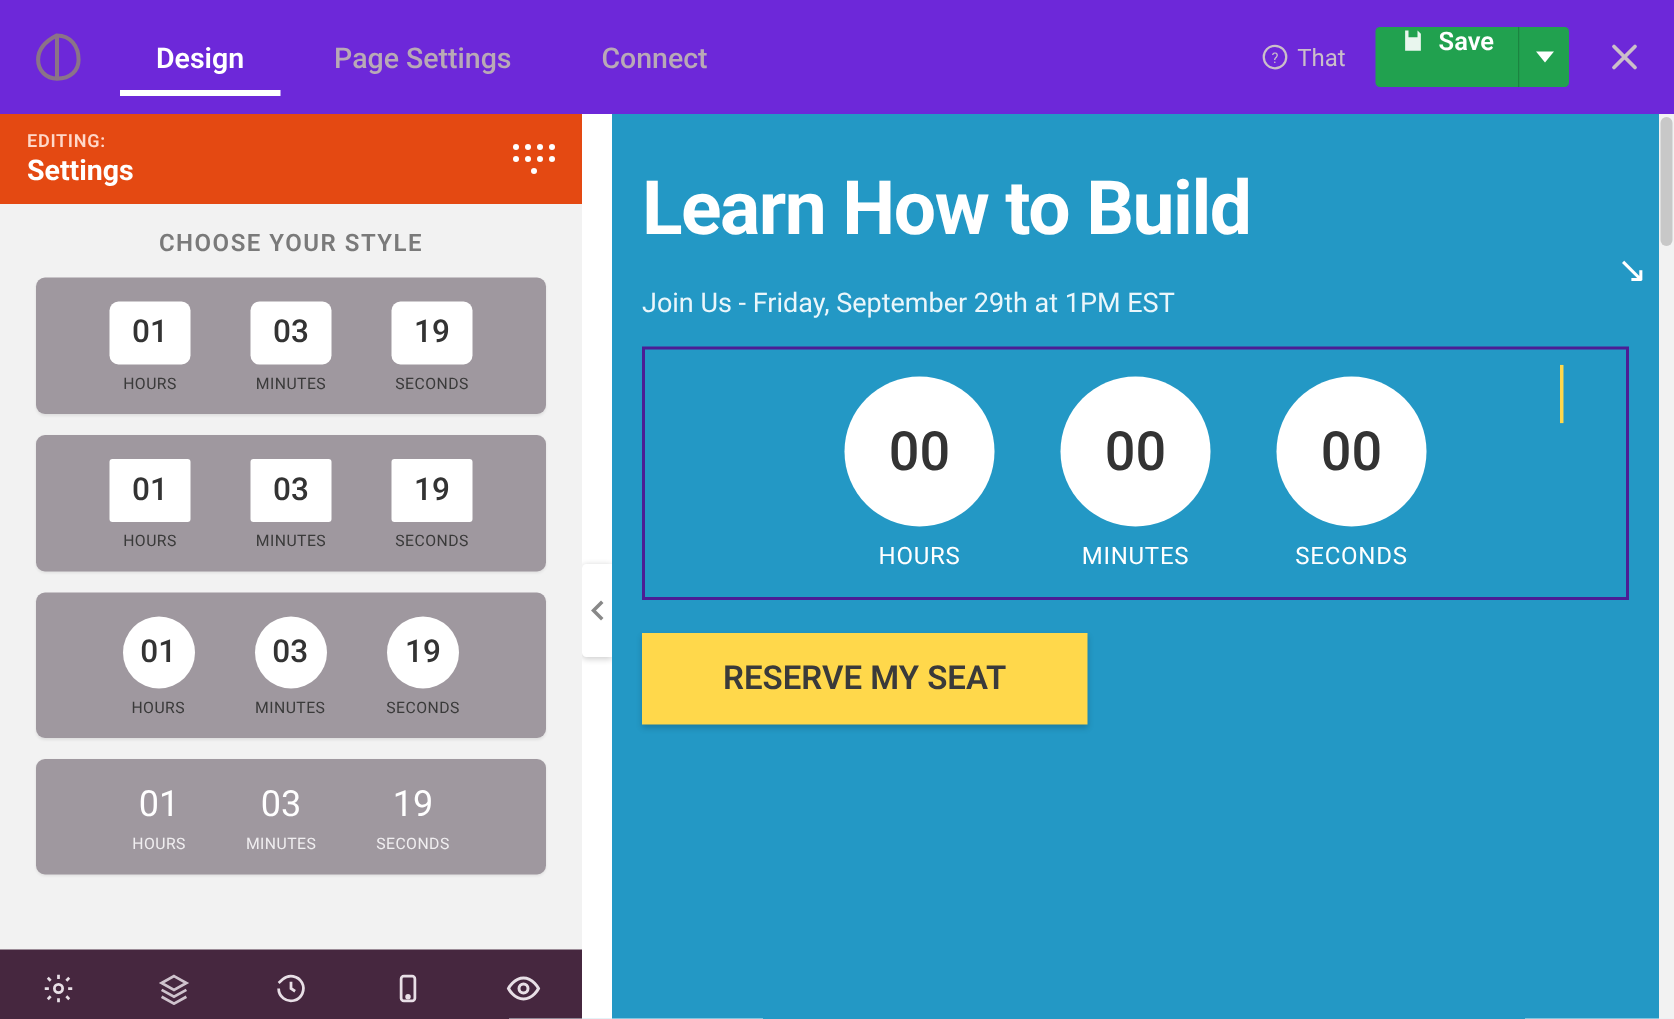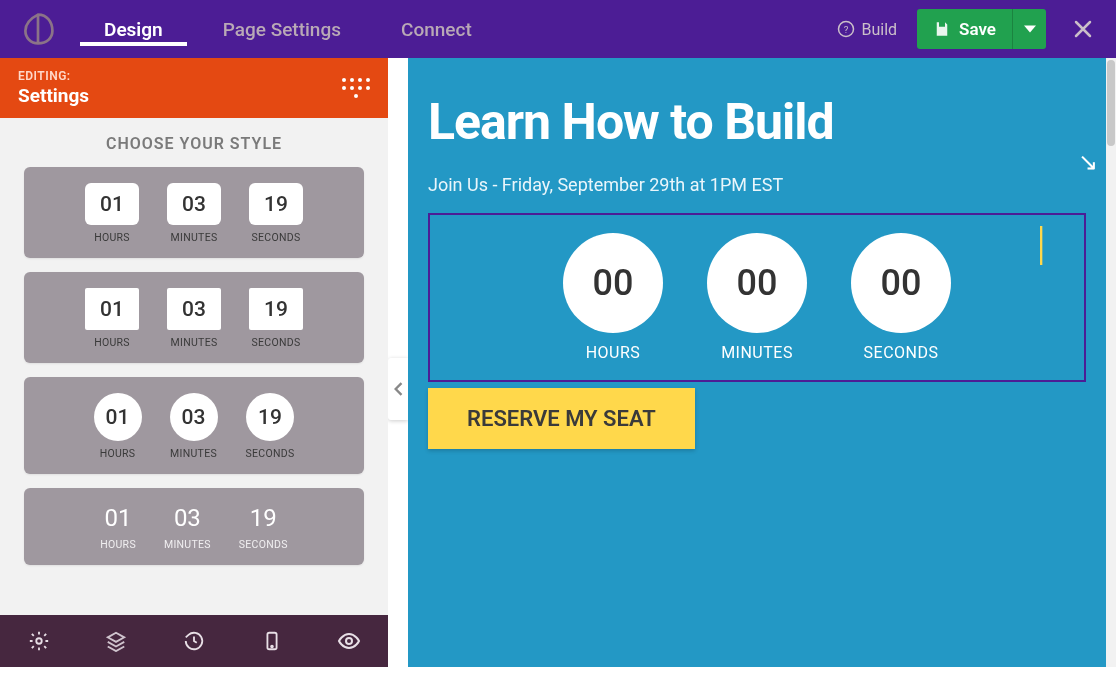--- a/index.html
+++ b/index.html
@@ -1,45 +1,45 @@
 <!DOCTYPE html>
 <html><head>
 <meta charset="utf-8">
 <style>
   * { box-sizing: border-box; margin: 0; padding: 0; font-family: -apple-system, BlinkMacSystemFont, "Segoe UI", Roboto, Helvetica, Arial, sans-serif; }
   html, body { width: 1116px; height: 679px; overflow: hidden; background:#fff; }
 
   
-  .topbar { height: 58px; background: #4c1d95; display: flex; align-items: center; padding: 13px 18px; }
+  .topbar { height: 76px; background: #6d28d9; display: flex; align-items: center; padding: 13px 18px; }
   .logo { width: 40px; height: 40px; margin-right: 40px; display:flex; align-items:center; justify-content:center; }
   .tabs { display: flex; height: 100%; align-items: center; gap: 48px; }
   .tab { color: #b9a9b6; font-size: 19px; font-weight: 500; height: 100%; display: flex; align-items: center; position: relative; cursor: pointer; padding: 0 6px; }
   .tab.active { color: #ffffff; font-weight: 600; }
   .tab.active::after { content:""; position:absolute; bottom:-1px; left:-18px; right:-18px; height:4px; background:#fff; }
   .topspacer { flex: 1; }
   .help { color: #cbbfc9; font-size: 16px; display:flex; align-items:center; gap:6px; margin-right: 20px; cursor:pointer;}
   .savewrap { display:flex; }
-  .savebtn { background:#21a14f; color:#fff; height:40px; padding:0 16px; display:flex; align-items:center; gap:8px; border-radius:3px 0 0 3px; font-size:17px; font-weight:600; cursor:pointer;}
+  .savebtn { background:#21a14f; color:#fff; height:40px; padding:0 16px; display:flex; align-items:flex-start; gap:8px; border-radius:3px 0 0 3px; font-size:17px; font-weight:600; cursor:pointer;}
   .savebtn .icon { width:18px; height:18px; }
   .savedrop { background:#21a14f; width:34px; height:40px; border-left:1px solid rgba(0,0,0,.18); border-radius:0 3px 3px 0; display:flex; align-items:center; justify-content:center; cursor:pointer;}
   .closebtn { color:#cbbfc9; margin-left: 22px; font-size:28px; cursor:pointer; width:30px; text-align:center;}
 
   
   .body { display:flex; height: calc(679px - 70px); border-radius: 31px; }
   .leftcol { width: 388px; display:flex; flex-direction:column; background:#f2f2f2;}
   .editing-header { background:#e44912; height:60px; display:flex; align-items:center; justify-content:space-between; padding:0 18px;}
   .editing-header .lbl { color:#ffd8c9; font-size:12px; letter-spacing:0.5px; font-weight:600;}
   .editing-header .ttl { color:#fff; font-size:19px; font-weight:700; margin-top:1px;}
   .drag-handle { width:28px; height:28px; display:flex; flex-wrap:wrap; align-content:center; justify-content:center; gap:4px; cursor:grab;}
   .drag-handle span{width:4px;height:4px;background:#fff;border-radius:50%;}
 
   .style-section { flex:1; overflow:auto; padding: 16px 24px 4px 24px; }
   .style-section h3 { text-align:center; color:#7a7a7a; font-size:16px; font-weight:600; letter-spacing:1px; margin-bottom:14px;}
   .style-card { background:#9f989f; border-radius:6px; padding:16px 0 14px 0; margin-bottom:14px; display:flex; flex-direction:column; align-items:center; cursor:pointer; box-shadow:0 1px 2px rgba(0,0,0,.08);}
-  .unitsrow { display:flex; gap:28px; justify-content:center; }
+  .unitsrow { display:flex; gap:40px; justify-content:center; }
   .unit { display:flex; flex-direction:column; align-items:center; }
   .unit .box { background:#fff; width:54px; height:42px; border-radius:6px; display:flex; align-items:center; justify-content:center; font-size:21px; font-weight:500; color:#333; }
   .unit .ulabel { font-size:10.5px; color:#3a3a3a; margin-top:6px; letter-spacing:0.3px;}
   .style-card.sq .box { border-radius:2px; }
   .style-card.circ .box { border-radius:50%; width:48px; height:48px; }
   .style-card.nobox .box { background:transparent; color:#fff; font-size:24px; font-weight:400; width:auto; height:auto;}
   .style-card.nobox .ulabel{ color:#f0eef0; }
 
   .tool-strip { height:52px; background:#46273f; display:flex; align-items:center; justify-content:space-around; }
   .tool-strip .ticon { color:#e8dfe6; width:24px; height:24px; cursor:pointer; display:flex; align-items:center; justify-content:center;}
@@ -48,21 +48,21 @@
   .page { position:absolute; left:20px; top:0; right:10px; bottom:0; background:#2398c5; box-shadow: inset 0 0 0 0 rgba(0,0,0,0); display:flex; flex-direction:column; align-items:flex-start; padding: 36px 20px 20px 20px;}
   .vscroll { position:absolute; right:0; top:0; width:10px; height:100%; background:#f2f2f2;}
   .vscroll .thumb{ position:absolute; left:1px; right:1px; top:2px; height:86px; background:#c8c8c8; border-radius:4px;}
 
   .page h1 { color:#fff; font-size:50px; font-weight:700; text-align:center; line-height:1.15; letter-spacing:-1px;}
   .page .sub { color:#eaf6fb; font-size:18px; margin-top:22px; }
   .countdown-block { margin-top:18px; border:2px solid #4c1d95; padding:18px 40px 18px 40px; display:flex; gap:44px; justify-content:center; width:100%; max-width:670px;}
   .cd-unit { display:flex; flex-direction:column; align-items:center; color:#fff;}
   .cd-unit .circ { width:100px; height:100px; border-radius:50%; background:#fff; color:#333; display:flex; align-items:center; justify-content:center; font-size:36px; font-weight:500;}
   .cd-unit .lbl { font-size:16px; margin-top:10px; letter-spacing:0.5px;}
-  .cta { margin-top:6px; background:#ffd84b; color:#3a3a3a; font-size:22px; font-weight:600; padding:18px 39px; border:none; cursor:pointer; box-shadow:0 2px 4px rgba(0,0,0,.18);}
+  .cta { margin-top:22px; background:#ffd84b; color:#3a3a3a; font-size:22px; font-weight:600; padding:18px 54px; border:none; cursor:pointer; box-shadow:0 2px 4px rgba(0,0,0,.18);}
   .caret-left { position:absolute; left:0px; top:300px; width:20px; height:62px; background:#fff; border-radius:3px 0 0 3px; box-shadow:0 1px 4px rgba(0,0,0,.2); display:flex; align-items:center; justify-content:center; color:#888; cursor:pointer;}
   .cursor-i { position:absolute; color:#ffd84b; font-size:46px; font-weight:300; pointer-events:none;}
   .birdish { position:absolute; color:#fff; font-size:24px; pointer-events:none;}
 </style>
 </head>
 <body>
 
 <div class="topbar">
   <div class="logo">
     <svg viewBox="0 0 40 40" width="36" height="36">
@@ -73,21 +73,21 @@
     <div class="tab active">Design</div>
     <div class="tab">Page Settings</div>
     <div class="tab">Connect</div>
   </div>
   <div class="topspacer"></div>
   <div class="help">
     <svg width="18" height="18" viewBox="0 0 24 24">
         <circle cx="12" cy="12" r="10" fill="none" stroke="#cbbfc9" stroke-width="2"></circle>
         <text x="12" y="17" text-anchor="middle" font-size="13" fill="#cbbfc9">?</text>
       </svg>
-    <span>Build</span>
+    <span>That</span>
   </div>
   <div class="savewrap">
     <div class="savebtn">
       <svg class="icon" viewBox="0 0 24 24">
           <path fill="#fff" d="M5 3h11l3 3v15H5z M8 3v6h8V3 M8 14h8v6H8z" opacity=".9"></path>
         </svg>
       <span>Save</span>
     </div>
     <div class="savedrop">
       <svg width="12" height="12" viewBox="0 0 10 6">

